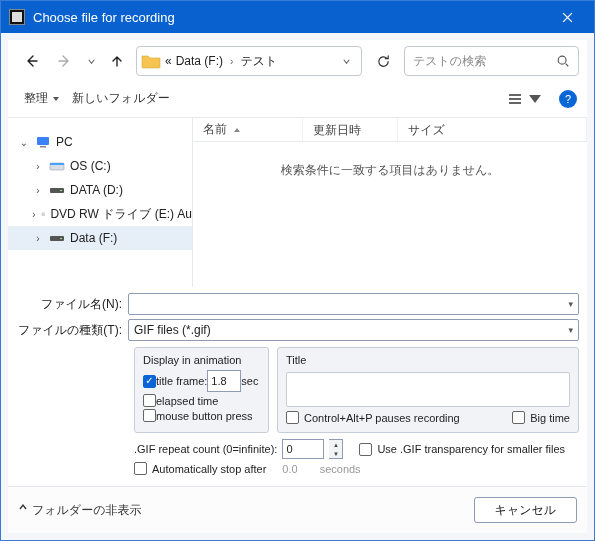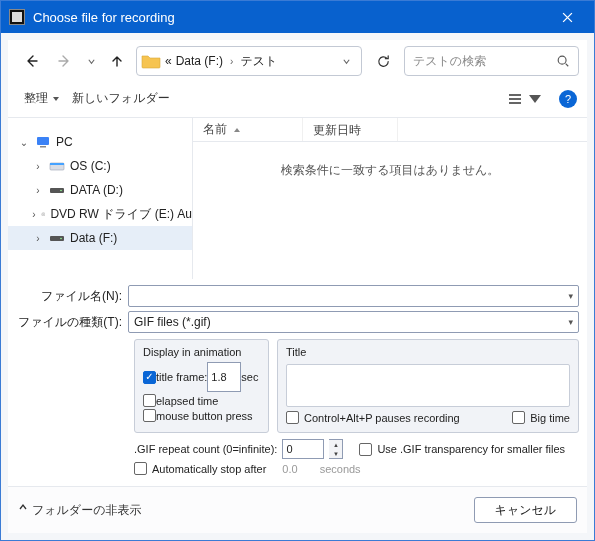--- a/index.html
+++ b/index.html
@@ -60,21 +60,21 @@
 
   .opts { margin-left: 118px; display: flex; gap: 8px; margin-top: 6px; }
   .group { border: 1px solid #c7cdd8; border-radius: 3px; background: #f1f3f7; padding: 6px 8px 8px 8px; font-size: 11px; color: #222; }
   .group .legend { margin-bottom: 4px; }
   .group.disp { width: 135px; }
   .group.titlegrp { flex: 1; display: flex; flex-direction: column; }
   .cbrow { display: flex; align-items: center; margin: 2px 0; }
   .cb { width: 13px; height: 13px; border: 1px solid #666; background: #fff; border-radius: 2px; display: inline-flex; align-items: center; justify-content: center; flex: none; }
   .cb.checked { background: #0a66d6; border-color: #0a66d6; }
   .cb.checked::after { content: "✓"; color: #fff; font-size: 10px; line-height: 1; }
-  .numin { width: 34px; height: 30px; border: 1px solid #8f9bb3; background: #fff; font-size: 11px; padding: 0 3px; display: inline-flex; align-items: center; }
+  .numin { width: 34px; height: 22px; border: 1px solid #8f9bb3; background: #fff; font-size: 11px; padding: 0 3px; display: inline-flex; align-items: center; }
   .titlebox { flex: 1; background: #fff; border: 1px solid #c7cdd8; border-radius: 2px; margin-top: 2px; min-height: 34px; }
   .row2 { display: flex; align-items: center; gap: 5px; margin-top: 4px; }
 
   .opts2 { margin-left: 118px; margin-top: 6px; font-size: 11px; color: #222; }
   .opts2 .row { display: flex; align-items: center; gap: 5px; margin: 3px 0; }
   .opts2 .numin2 { width: 42px; height: 20px; border: 1px solid #8f9bb3; background: #fff; display: inline-flex; align-items: center; padding: 0 3px; }
   .opts2 .spin { width: 14px; height: 20px; border: 1px solid #8f9bb3; border-left: none; background: #f2f3f6; display: inline-flex; flex-direction: column; }
   .opts2 .spin div { flex: 1; display: flex; align-items: center; justify-content: center; font-size: 6px; color: #444; }
   .opts2 .faded { color: #999; }
 
@@ -234,20 +234,21 @@
 
       <div class="listpane">
         <div class="colheaders">
           <div class="col name">
             <span>名前</span>
             <svg width="8" height="8" viewBox="0 0 8 8">
                 <path d="M4 2 L7 6 H1 Z" fill="#888"></path>
               </svg>
           </div>
           <div class="col date"><span>更新日時</span></div>
+          <div class="col size"><span>サイズ</span></div>
         </div>
         <div class="empty">検索条件に一致する項目はありません。</div>
       </div>
     </div>
 
     <div class="formarea">
       <div class="filerow">
         <div class="lbl">ファイル名(N):</div>
         <div class="input">
           <span></span>

